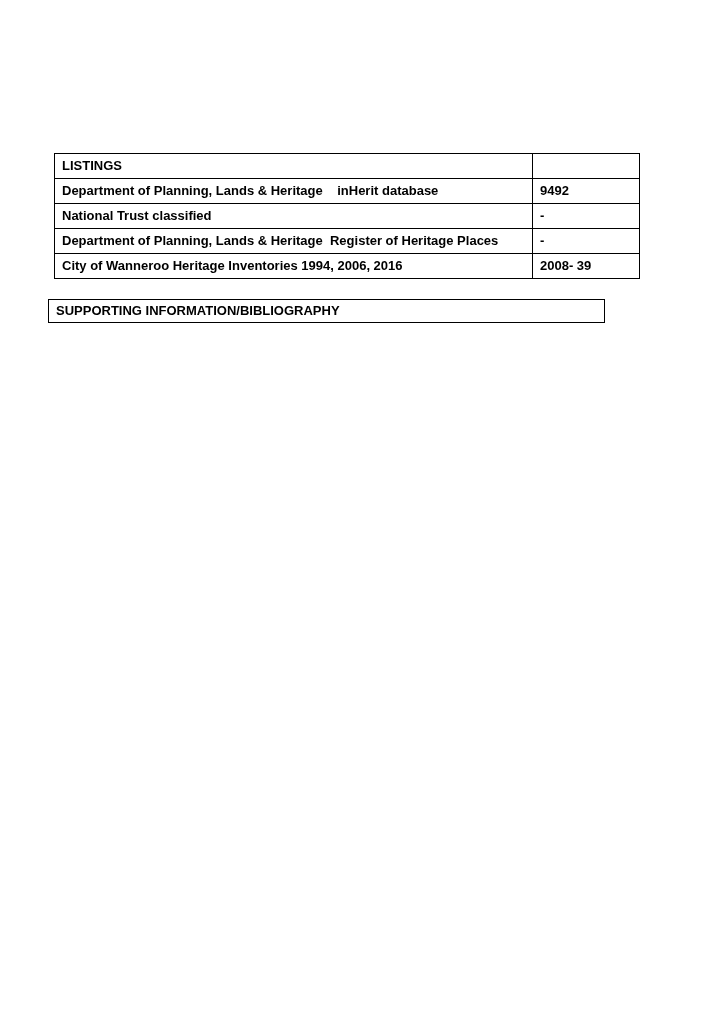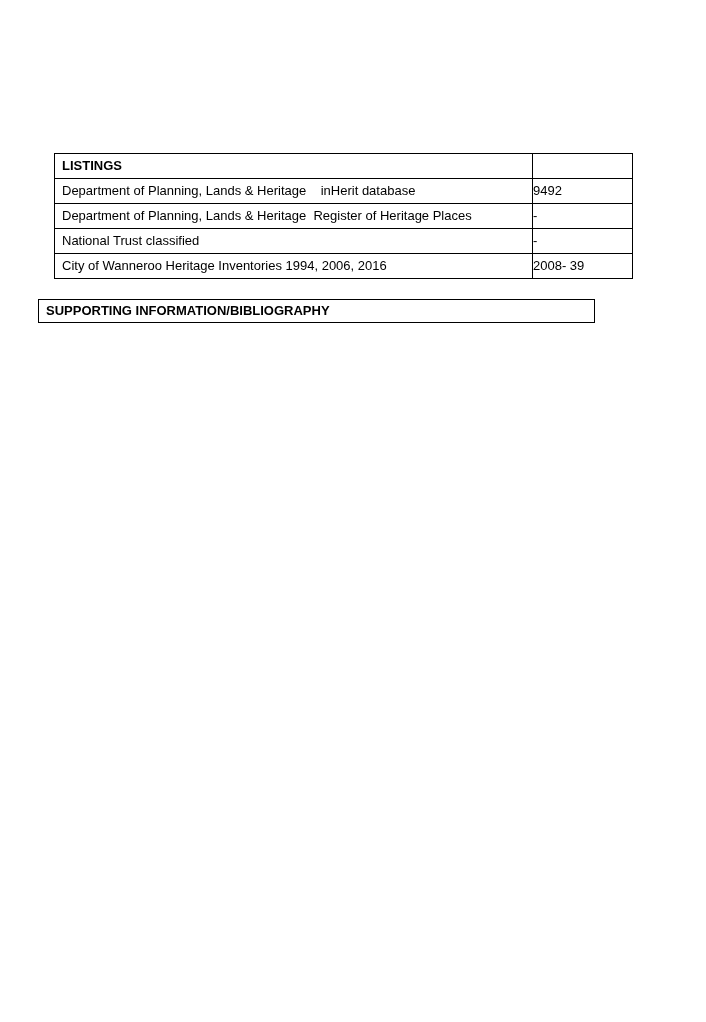--- a/index.html
+++ b/index.html
@@ -22,32 +22,33 @@
     font-size: 13px;
     color: #000000;
   }
   .doc-table td {
     border: 1.5px solid #000000;
     padding: 2px 6px 2px 7px;
     vertical-align: middle;
     white-space: pre;
     overflow: hidden;
     line-height: 16px;
+    font-weight: bold;
   }
   #listings-table {
     left: 54px;
     top: 153px;
     width: 557px;
   }
   #listings-table td { height: 20px; }
   #listings-table .col-label { width: 464px; }
-  #listings-table .col-value { width: 93px; padding-left: 0; }
+  #listings-table .col-value { width: 93px; padding-left: 7px; }
   #listings-table .title-cell { font-weight: bold; }
   #bibliography-table {
-    left: 38px;
+    left: 48px;
     top: 299px;
     width: 557px;
     border-radius: 22px;
   }
   #bibliography-table .title-row td { height: 18px; }
   #bibliography-table .data-row td { height: 21px; }
   #bibliography-table .title-cell { font-weight: bold; }
 </style>
 </head>
 <body>
@@ -58,25 +59,25 @@
     <tbody>
       <tr>
         <td class="col-label title-cell">LISTINGS</td>
         <td class="col-value"></td>
       </tr>
       <tr>
         <td class="col-label">Department of Planning, Lands &amp; Heritage    inHerit database</td>
         <td class="col-value">9492</td>
       </tr>
       <tr>
-        <td class="col-label">Department of Planning, Lands &amp; Heritage  Register of Heritage Places</td>
+        <td class="col-label">National Trust classified</td>
         <td class="col-value">-</td>
       </tr>
       <tr>
-        <td class="col-label">National Trust classified</td>
+        <td class="col-label">Department of Planning, Lands &amp; Heritage  Register of Heritage Places</td>
         <td class="col-value">-</td>
       </tr>
       <tr>
         <td class="col-label">City of Wanneroo Heritage Inventories 1994, 2006, 2016</td>
         <td class="col-value">2008- 39</td>
       </tr>
     </tbody>
   </table>
 
   <table id="bibliography-table" class="doc-table">

